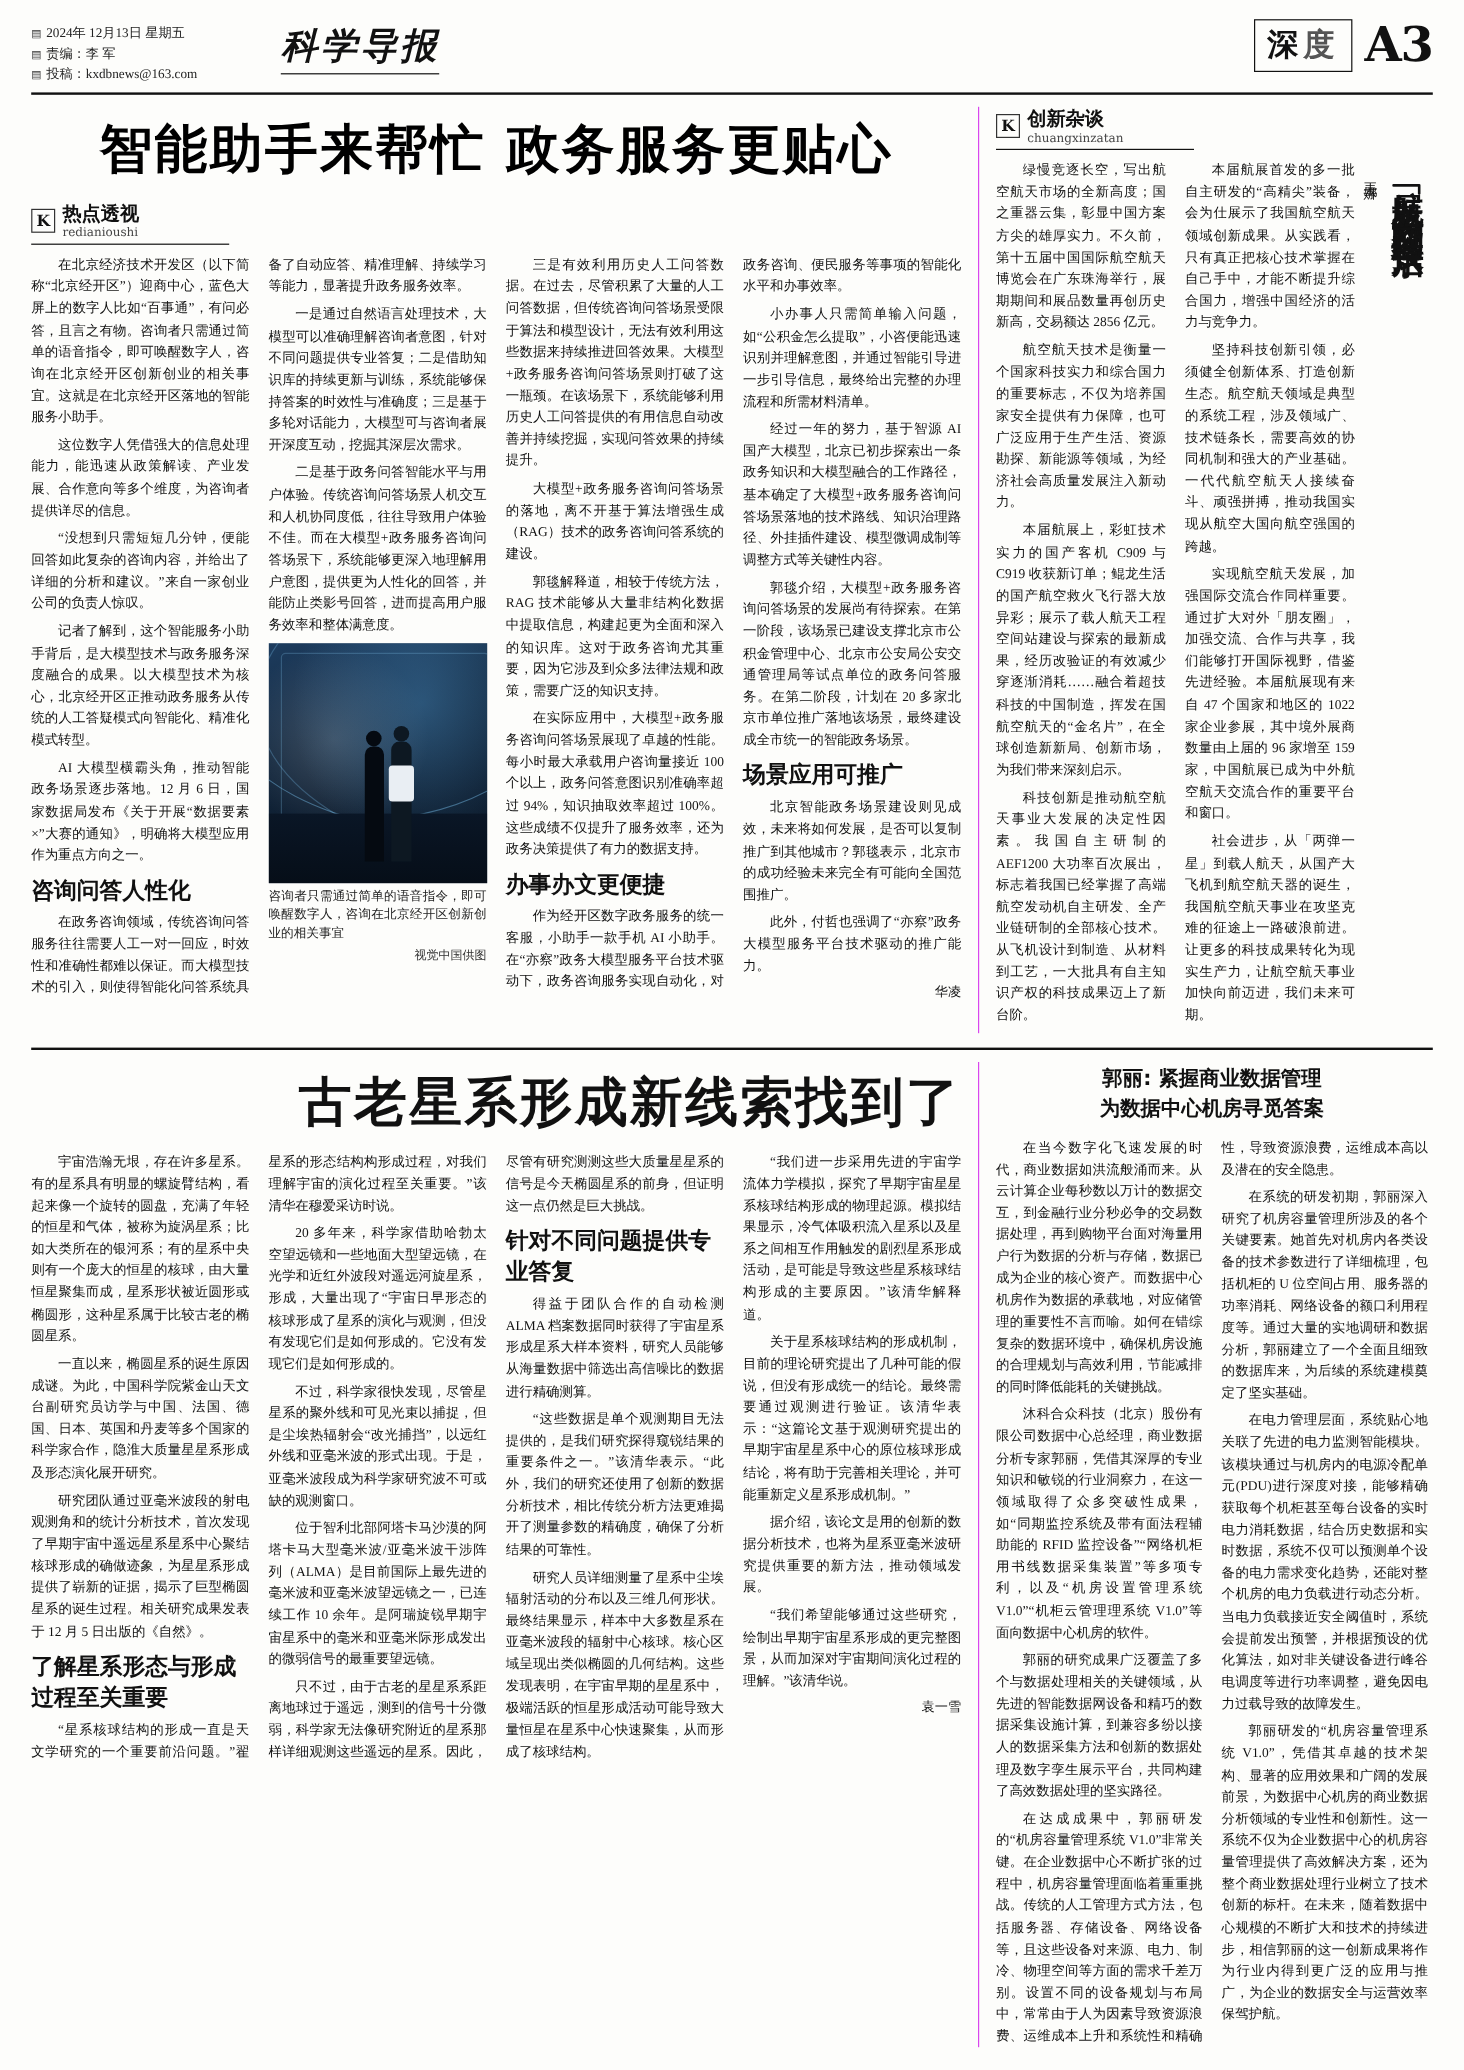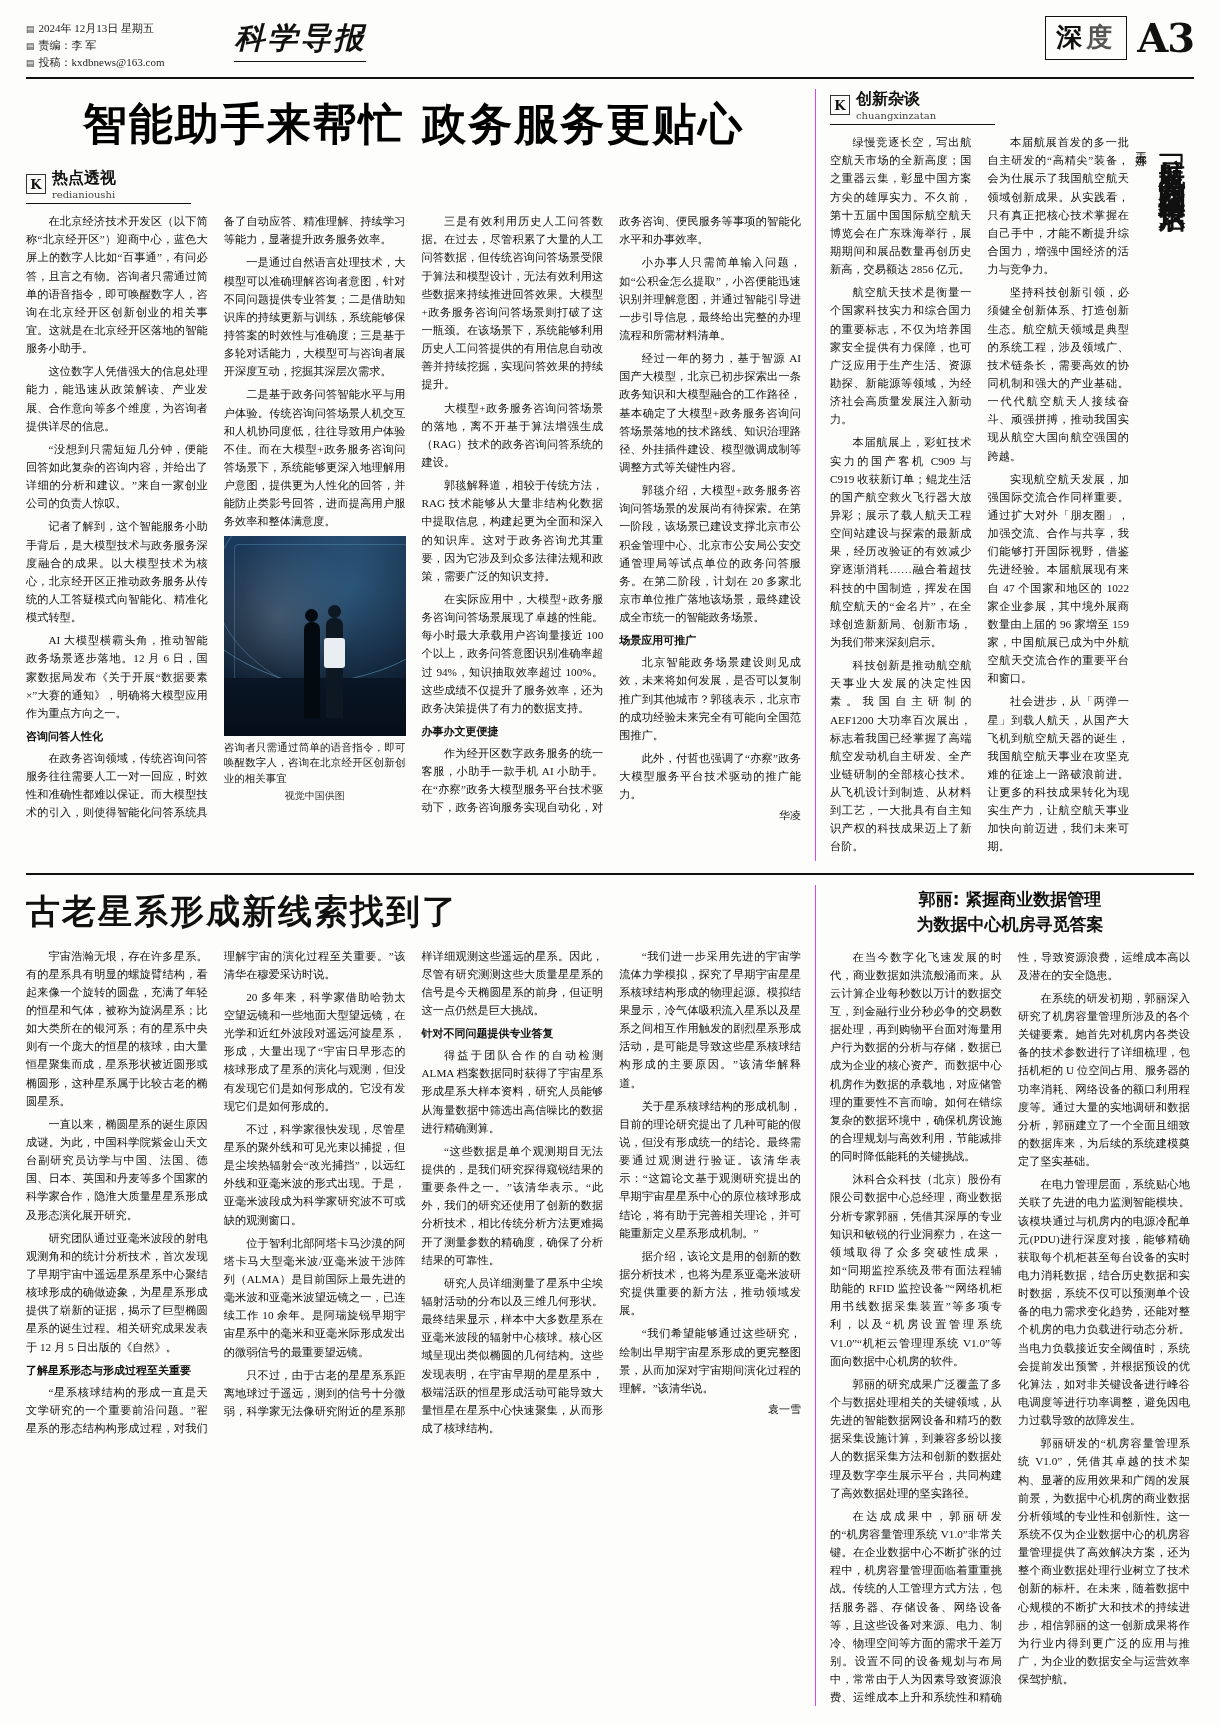--- a/index.html
+++ b/index.html
@@ -39,21 +39,21 @@
 
   .sec-mark { display:flex; align-items:center; gap:6px; border-bottom:1px solid #111; padding-bottom:3px; margin-bottom:8px; width:165px;}
   .sec-mark .kbox { width:20px; height:20px; border:1px solid #333; display:flex; align-items:center; justify-content:center; font-size:13px; font-weight:bold; font-family:"DejaVu Serif",serif;}
   .sec-mark .cn { font-size:16px; font-weight:bold; font-family:"DejaVu Sans", sans-serif; }
   .sec-mark .en { font-size:10px; color:#444; font-family:"DejaVu Serif", serif; }
 
   .cols-4 { column-count:4; column-gap:16px; column-rule:0; }
   .cols-2 { column-count:2; column-gap:16px; }
 
   p.t { font-size:11.2px; line-height:1.62; text-align:justify; margin:0 0 5px 0; text-indent:2em; color:#111; }
-  h3.sub { font-size:11px; font-weight:bold; margin:7px 0 5px 0; font-family:"DejaVu Sans", sans-serif; }
+  h3.sub { font-size:19px; font-weight:bold; margin:7px 0 5px 0; font-family:"DejaVu Sans", sans-serif; }
   .byline { font-size:11px; text-align:right; margin-top:4px; }
 
   
   .photo-block { break-inside:avoid; margin:0 0 6px 0; }
   .photo {
     width:100%; height:200px;
     background:
       radial-gradient(circle at 30% 40%, rgba(255,255,255,.18), rgba(0,0,0,0) 45%),
       linear-gradient(160deg,#1d3c5e 0%, #13283f 35%, #0c1a2b 70%, #091523 100%);
     position:relative; overflow:hidden;
@@ -64,38 +64,38 @@
   .photo .a3 { width:340px; height:180px; right:-50px; top:-30px; }
   .photo .glow { position:absolute; inset:0; background:radial-gradient(ellipse at 70% 25%, rgba(90,170,230,.35), rgba(0,0,0,0) 60%); }
   .photo .floor { position:absolute; left:0; right:0; bottom:0; height:58px; background:linear-gradient(#0a1626,#060e18); }
   .fig { position:absolute; bottom:18px; background:#050a11; }
   .fig.f1 { left:44%; width:16px; height:96px; border-radius:7px 7px 0 0; }
   .fig.f1::before { content:""; position:absolute; left:1px; top:-13px; width:13px; height:13px; border-radius:50%; background:#050a11; }
   .fig.f2 { left:56%; width:17px; height:100px; border-radius:7px 7px 0 0; background:#0d1822; }
   .fig.f2::before { content:""; position:absolute; left:2px; top:-13px; width:13px; height:13px; border-radius:50%; background:#0d1822; }
   .fig.f2::after { content:""; position:absolute; left:-2px; top:20px; width:21px; height:30px; background:#e9eef3; border-radius:3px; }
   .cap { font-size:10.5px; line-height:1.5; text-align:justify; margin-top:4px; color:#222; }
-  .credit { font-size:10px; text-align:center; color:#333; margin-top:2px; }
+  .credit { font-size:10px; text-align:right; color:#333; margin-top:2px; }
 
   
   .rt-title-v {
     writing-mode:vertical-rl; text-orientation:upright;
     font-family:"DejaVu Sans", sans-serif; font-weight:bold;
     font-size:27px; letter-spacing:4px; height:470px; margin:4px 0 0 6px;
   }
   .vert-wrap { display:flex; flex-direction:row-reverse; }
   .vert-body { flex:1; }
   .rt-author { writing-mode:vertical-rl; font-size:11.5px; letter-spacing:2px; margin-left:4px; padding-top:10px; }
 
   
   .hr-thick { border:0; border-top:2px solid #111; margin:12px 0 10px 0; }
 
   h2.mid-head {
-    font-family:Liberation Sans, sans-serif; font-size:34px; font-weight:bold;
-    letter-spacing:2px; margin:4px 0 12px 0; text-align:left;
+    font-family:Liberation Sans, sans-serif; font-size:44px; font-weight:bold;
+    letter-spacing:2px; margin:4px 0 12px 0; text-align:right;
   }
   h2.r-head { font-family:"DejaVu Sans", sans-serif; font-size:17px; font-weight:bold; line-height:1.5; text-align:center; margin:2px 0 10px 0; }
   .photo-in { position:absolute; left:10px; top:8px; width:96%; height:86%; border:1px solid rgba(130,200,240,.25); border-radius:4px;}
 </style>
 </head>
 <body>
 
 <div class="page">
 
   <div class="masthead">

